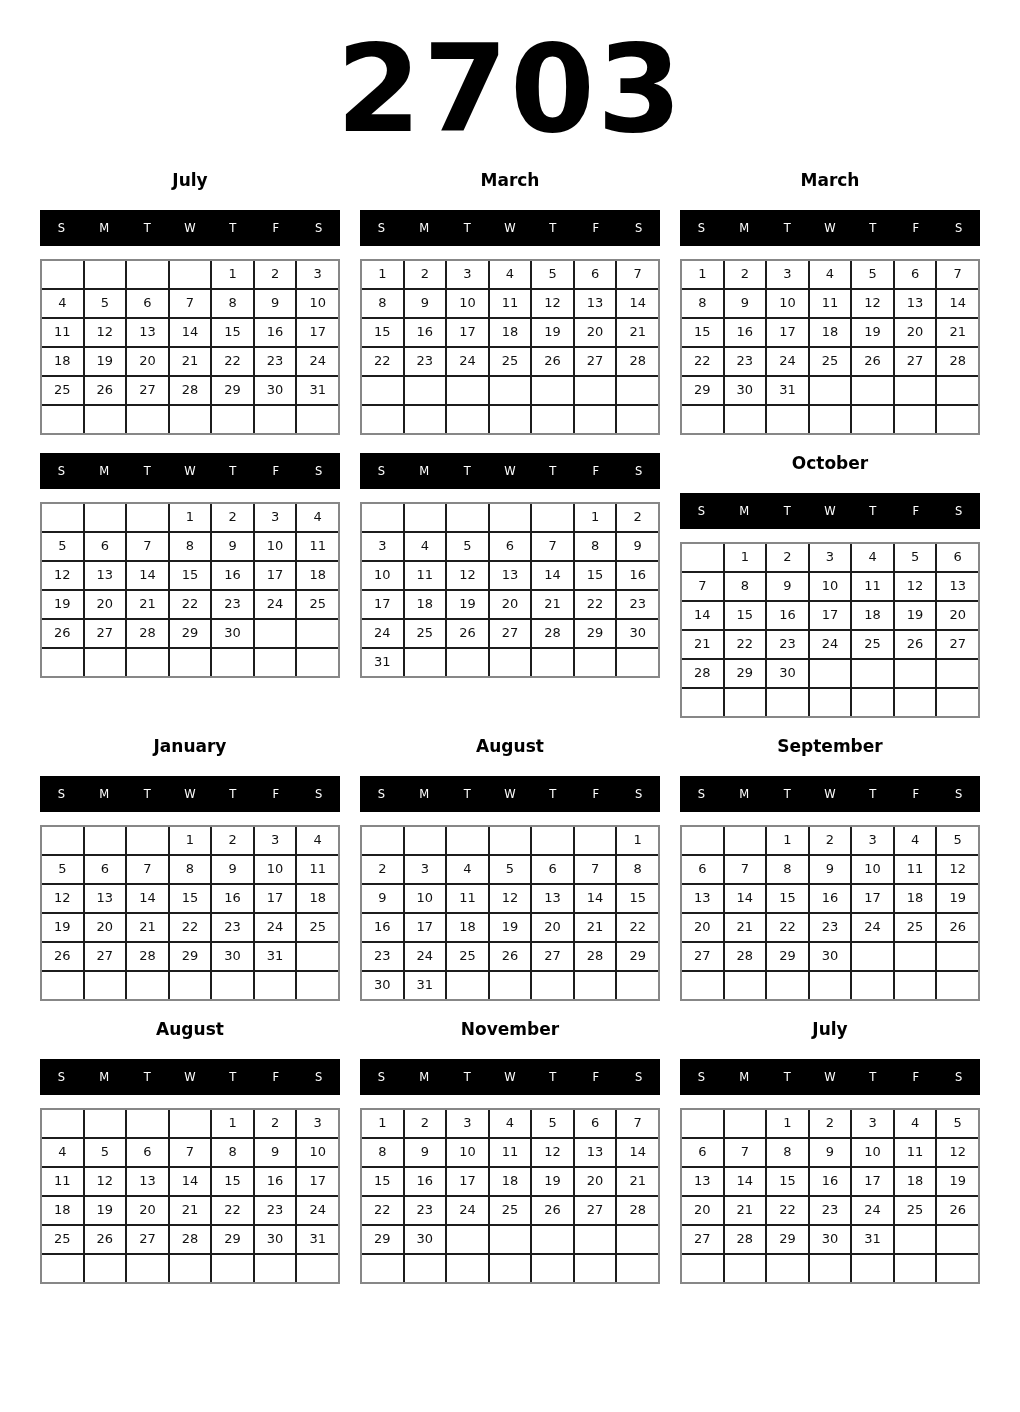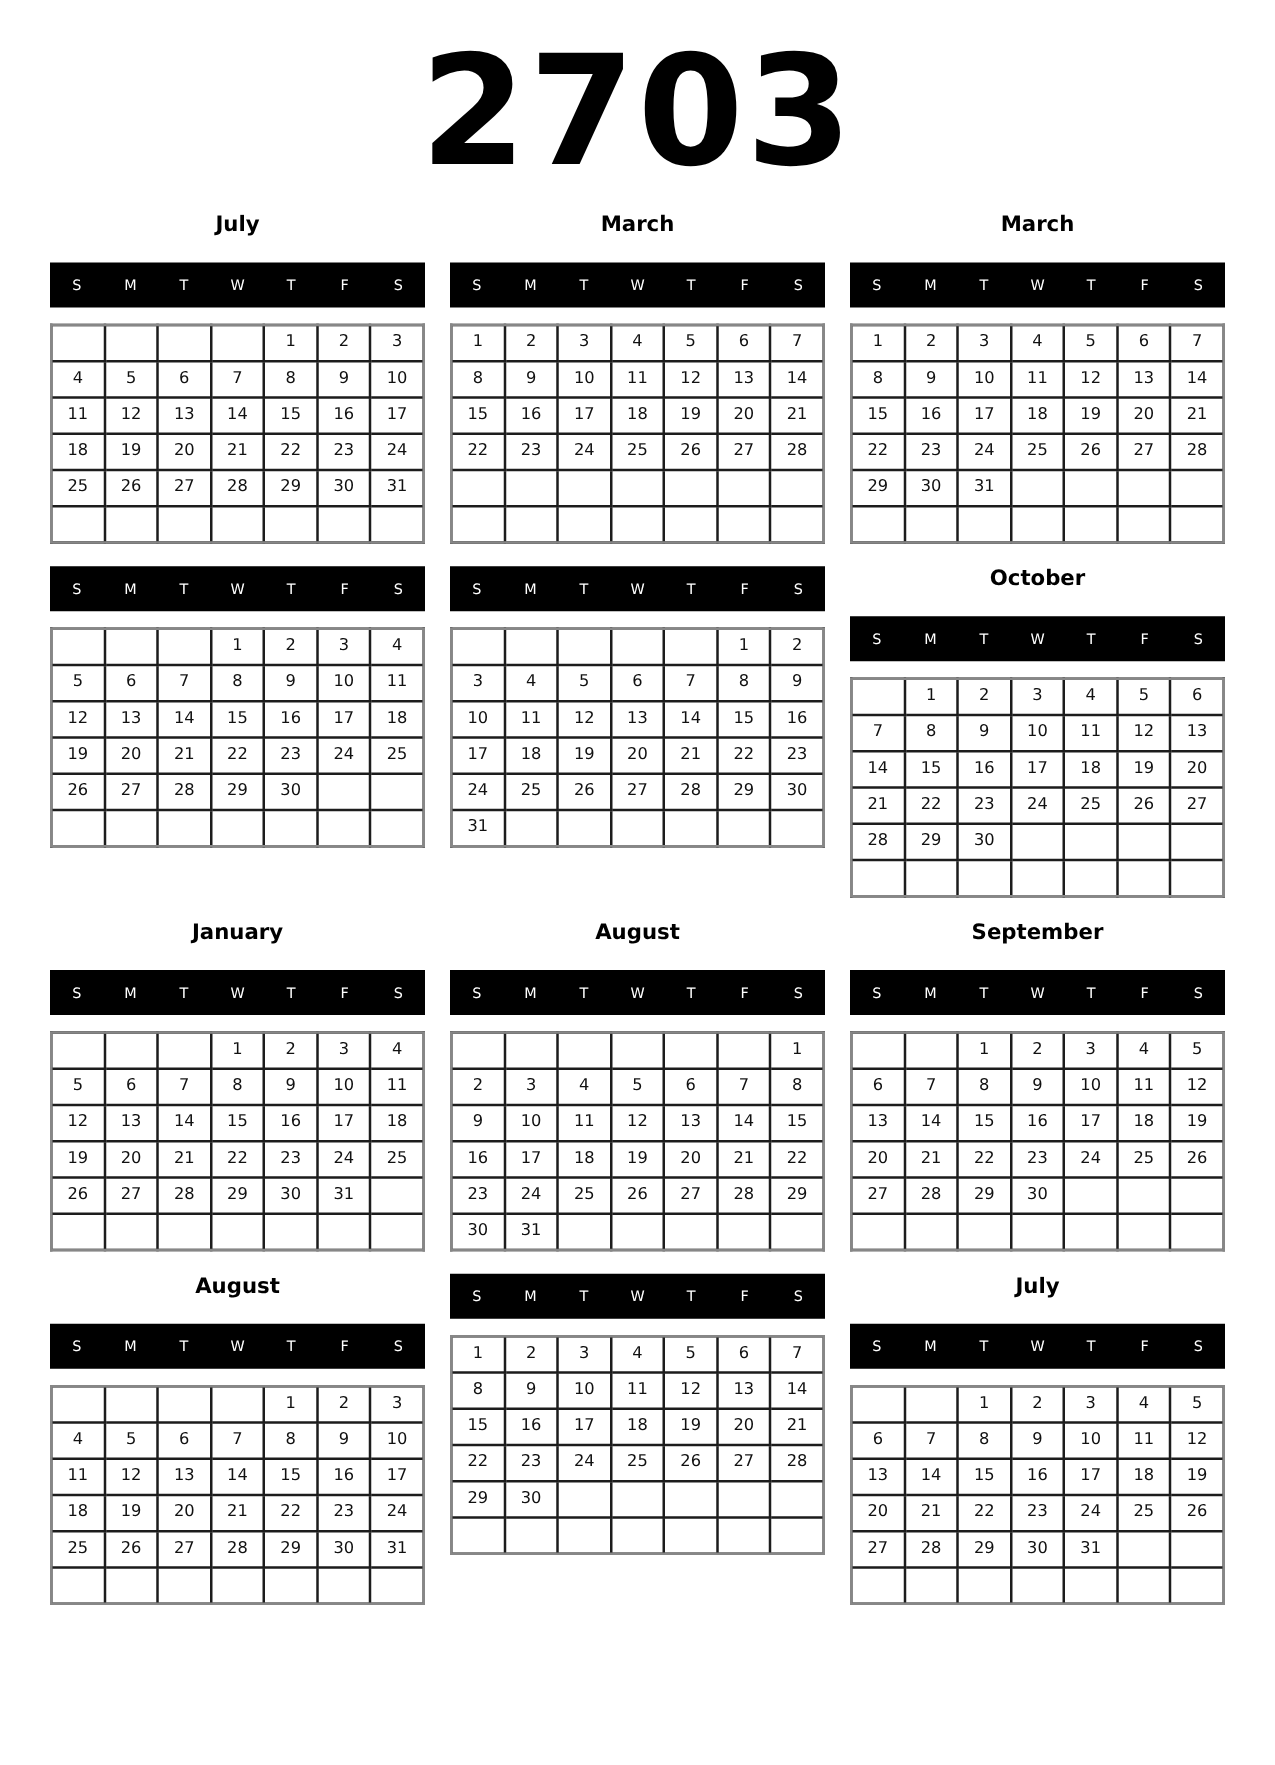--- a/index.html
+++ b/index.html
@@ -780,20 +780,21 @@
               <td></td>
               <td></td>
               <td></td>
               <td></td>
             </tr>
           </tbody>
     </table>
   </div>
 
   <div class="month">
+    <div class="month-title">November</div>
     <div class="dow-bar">
           <span>S</span>
           <span>M</span>
           <span>T</span>
           <span>W</span>
           <span>T</span>
           <span>F</span>
           <span>S</span>
         </div>
     <table class="month-grid">

